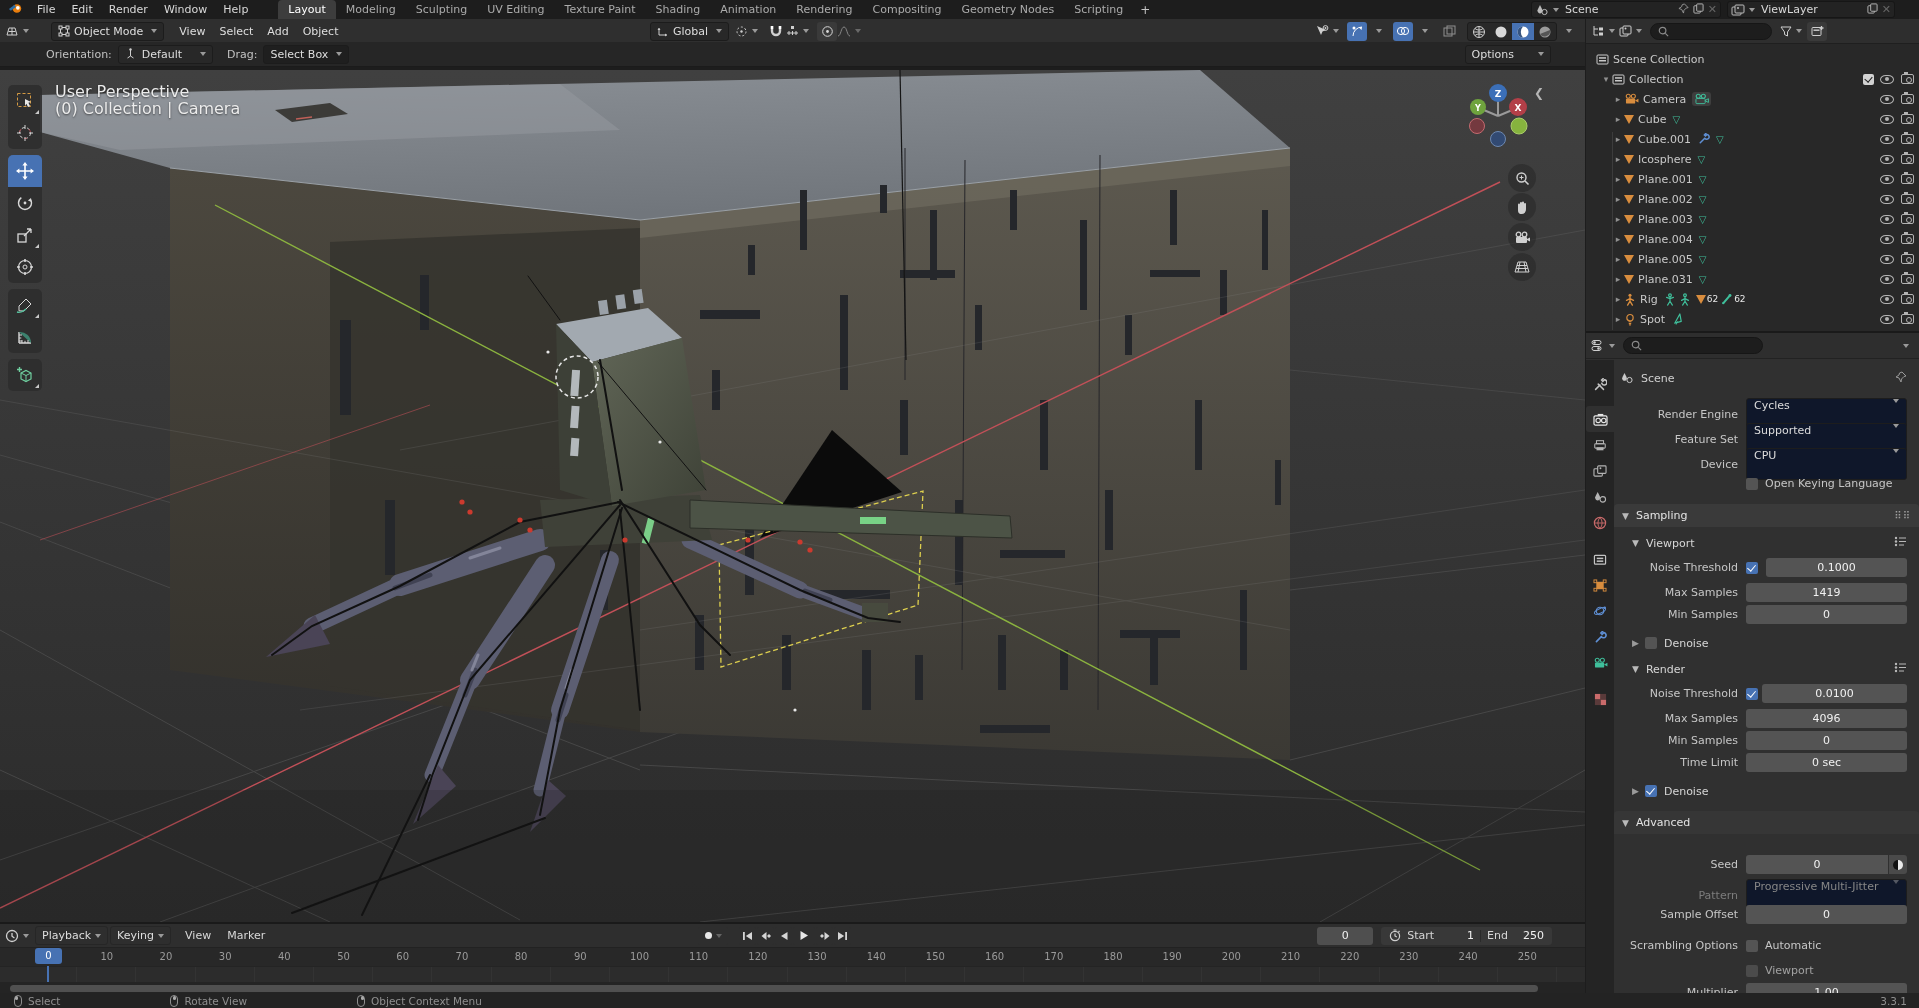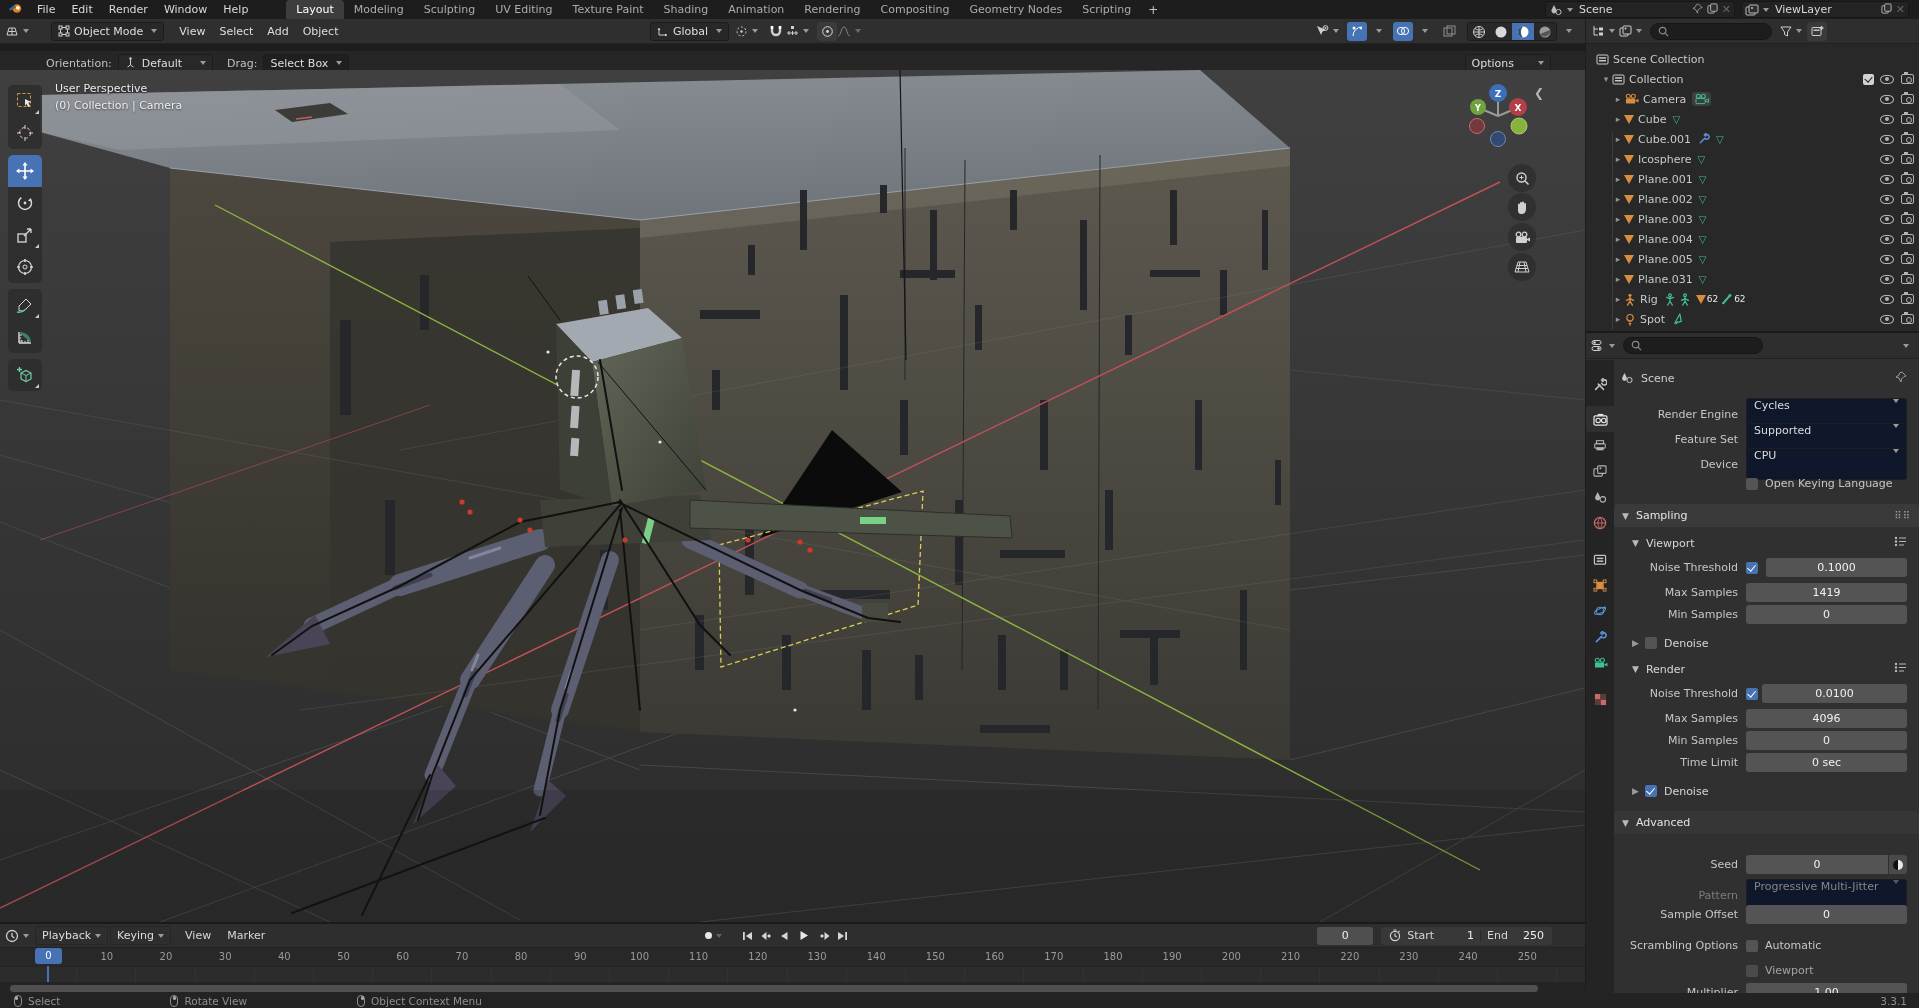--- a/index.html
+++ b/index.html
@@ -3,41 +3,41 @@
 <meta charset="utf-8">
 <style>
   *{margin:0;padding:0;box-sizing:border-box;font-family:"DejaVu Sans","Liberation Sans",sans-serif;-webkit-user-select:none;user-select:none}
   html,body{background:#111}
   #root{position:relative;width:1919px;height:1008px;background:#1d1d1d;overflow:hidden;color:#d4d4d4;font-size:11px}
   .row{display:flex;align-items:center}
   .caret{display:inline-block;width:0;height:0;border-left:3.5px solid transparent;border-right:3.5px solid transparent;border-top:4px solid #9a9a9a;margin-left:4px}
   
   #topbar{position:absolute;left:0;top:0;width:1919px;height:19px;background:#1d1d1d;display:flex;align-items:center}
   #topbar .menu{padding:0 8px;color:#d9d9d9;font-size:11px;height:19px;display:flex;align-items:center;cursor:default}
-  .wstabs{display:flex;height:19px;margin-left:30px}
+  .wstabs{display:flex;height:19px;margin-left:22px}
   .wstab{padding:0 10px;display:flex;align-items:center;color:#ababab;font-size:11px;border-radius:4px 4px 0 0;height:19px}
   .wstab.active{background:#3d3d3d;color:#fff}
   .wstab.plus{color:#c5c5c5;font-size:12px;padding:0 7px}
   .tb-widget{display:flex;align-items:center;background:#232323;border:1px solid #161616;border-radius:3px;height:17px;padding:0 3px;margin-left:6px}
   .tb-widget .val{color:#d9d9d9;padding:0 6px;font-size:11px}
   .wicon{width:14px;height:12px;display:inline-flex}
   
   #vphead{position:absolute;left:0;top:19px;width:1585px;height:25px;background:#2f2f2f;border-bottom:1px solid #222;display:flex;align-items:center}
   #vphead .menu{padding:0 7px;color:#dedede}
   .dd{display:flex;align-items:center;background:#282828;border:1px solid #1c1c1c;border-radius:3px;height:19px;padding:0 6px;color:#dedede}
   .hbtn{display:flex;align-items:center;justify-content:center;background:transparent;height:19px;min-width:20px;border-radius:3px;color:#cfcfcf}
   .hbtn.on{background:#4772b3;color:#fff}
   .hbtn.grey{background:#3a3a3a}
   .seg{display:flex;background:#282828;border:1px solid #1c1c1c;border-radius:3px;height:19px;overflow:hidden}
   .seg .hbtn{border-radius:0;min-width:22px}
-  #toolsettings{position:absolute;left:0;top:51px;width:1585px;height:25px;background:#262626;border-bottom:1px solid #1b1b1b;display:flex;align-items:center}
+  #toolsettings{position:absolute;left:0;top:42px;width:1585px;height:25px;background:#262626;border-bottom:1px solid #1b1b1b;display:flex;align-items:center}
   .ts-label{color:#c2c2c2;margin:0 6px}
   
   #canvas{position:absolute;left:0;top:70px;width:1585px;height:852px;background:#3a3a3a;overflow:hidden}
-  .vp-text{position:absolute;left:55px;color:#ececec;font-size:11px;text-shadow:0 1px 2px rgba(0,0,0,.55)}
+  .vp-text{position:absolute;left:55px;color:#ececec;font-size:16px;text-shadow:0 1px 2px rgba(0,0,0,.55)}
   
   #vtools{position:absolute;left:8px;top:15px;display:flex;flex-direction:column;width:34px}
   .vtool{width:34px;height:32px;background:#2e2e2ee6;display:flex;align-items:center;justify-content:center;border-radius:0;position:relative}
   .vtool.first{border-radius:5px 5px 0 0}.vtool.last{border-radius:0 0 5px 5px}
   .vtool.single{border-radius:5px}
   .vtool.active{background:#4772b3}
   .vtool .corner{position:absolute;right:3px;bottom:3px;width:0;height:0;border-left:4px solid transparent;border-bottom:4px solid #c9c9c9}
   .tgap{height:6px}
   
   #gizmo{position:absolute;left:1464px;top:12px;width:68px;height:66px}
@@ -157,21 +157,21 @@
       <span class="val" style="flex:1">Scene</span>
       <span><svg width="11" height="11" viewBox="0 0 12 12">
             <path d="M7 1l4 4-2 .5L6.5 8 6 11 4 7 1 6l3-2 .5-2z" fill="none" stroke="#9a9a9a"></path>
           </svg></span>
       <span style="margin-left:4px"><svg width="11" height="11" viewBox="0 0 12 12">
             <rect x="1" y="3" width="7" height="8" rx="1" fill="none" stroke="#bbb"></rect>
             <rect x="4" y="1" width="7" height="8" rx="1" fill="#2e2e2e" stroke="#bbb"></rect>
           </svg></span>
       <span style="margin-left:4px;color:#666">✕</span>
     </div>
-    <div class="tb-widget" style="width:168px;margin-right:10px">
+    <div class="tb-widget" style="width:168px;margin-right:24px">
       <span class="wicon">
           <svg viewBox="0 0 14 12">
             <rect x="1" y="3" width="9" height="8" rx="1" fill="none" stroke="#bbb"></rect>
             <rect x="4" y="1" width="9" height="8" rx="1" fill="#2e2e2e" stroke="#bbb"></rect>
             <circle cx="7" cy="4" r="1" fill="#bbb"></circle>
           </svg>
         </span>
       <span class="caret"></span>
       <span class="val" style="flex:1">ViewLayer</span>
       <span><svg width="11" height="11" viewBox="0 0 12 12">

